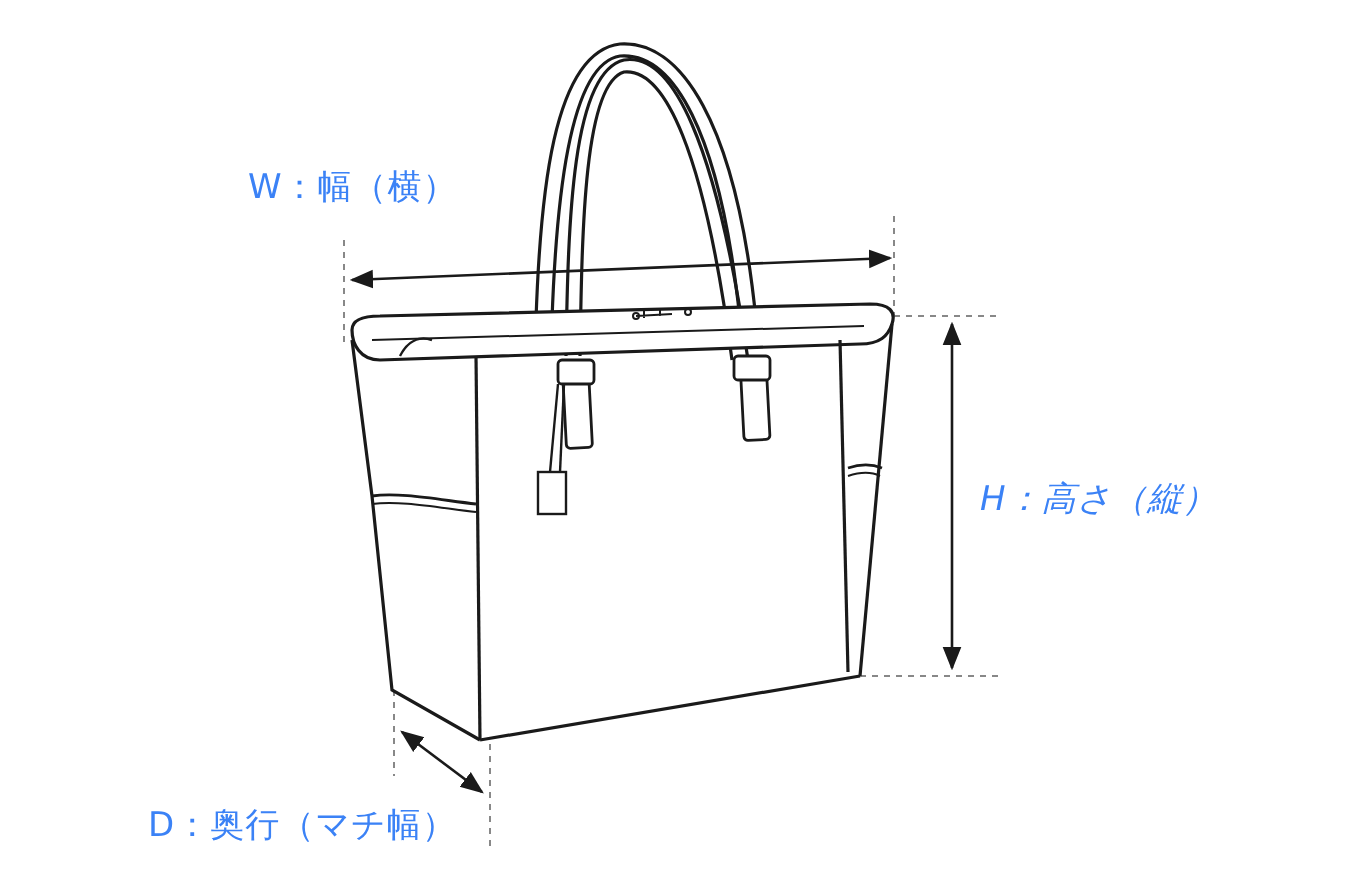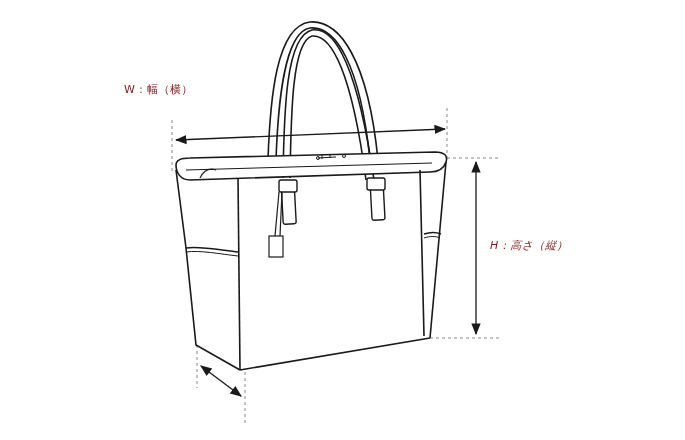--- a/index.html
+++ b/index.html
@@ -16,22 +16,22 @@
     }
     .canvas {
       position: absolute;
       left: 0;
       top: 0;
       width: 685px;
       height: 440px;
     }
     .label {
       position: absolute;
-      font-size: 11px;
-      color: #7f1d1d;
+      font-size: 17px;
+      color: #3b82f6;
       white-space: nowrap;
       letter-spacing: 0.5px;
     }
     .label-w { left: 124px; top: 82px; }
     .label-h { left: 490px; top: 238px; font-style: italic; }
     .label-d { left: 74px; top: 401px; }
   </style>
 </head>
 <body>
 
@@ -106,13 +106,14 @@
 
     <line x1="176" y1="140" x2="445" y2="129" stroke="#1a1a1a" stroke-width="1.3" marker-start="url(#arrow)" marker-end="url(#arrow)"></line>
 
     <line x1="476" y1="162" x2="476" y2="334" stroke="#1a1a1a" stroke-width="1.3" marker-start="url(#arrow)" marker-end="url(#arrow)"></line>
 
     <line x1="201" y1="366" x2="241" y2="396" stroke="#1a1a1a" stroke-width="1.3" marker-start="url(#arrow)" marker-end="url(#arrow)"></line>
   </svg>
 
   <div class="label label-w">W：幅（横）</div>
   <div class="label label-h">H：高さ（縦）</div>
+  <div class="label label-d">D：奥行（マチ幅）</div>
 </div>
 
 </body></html>

